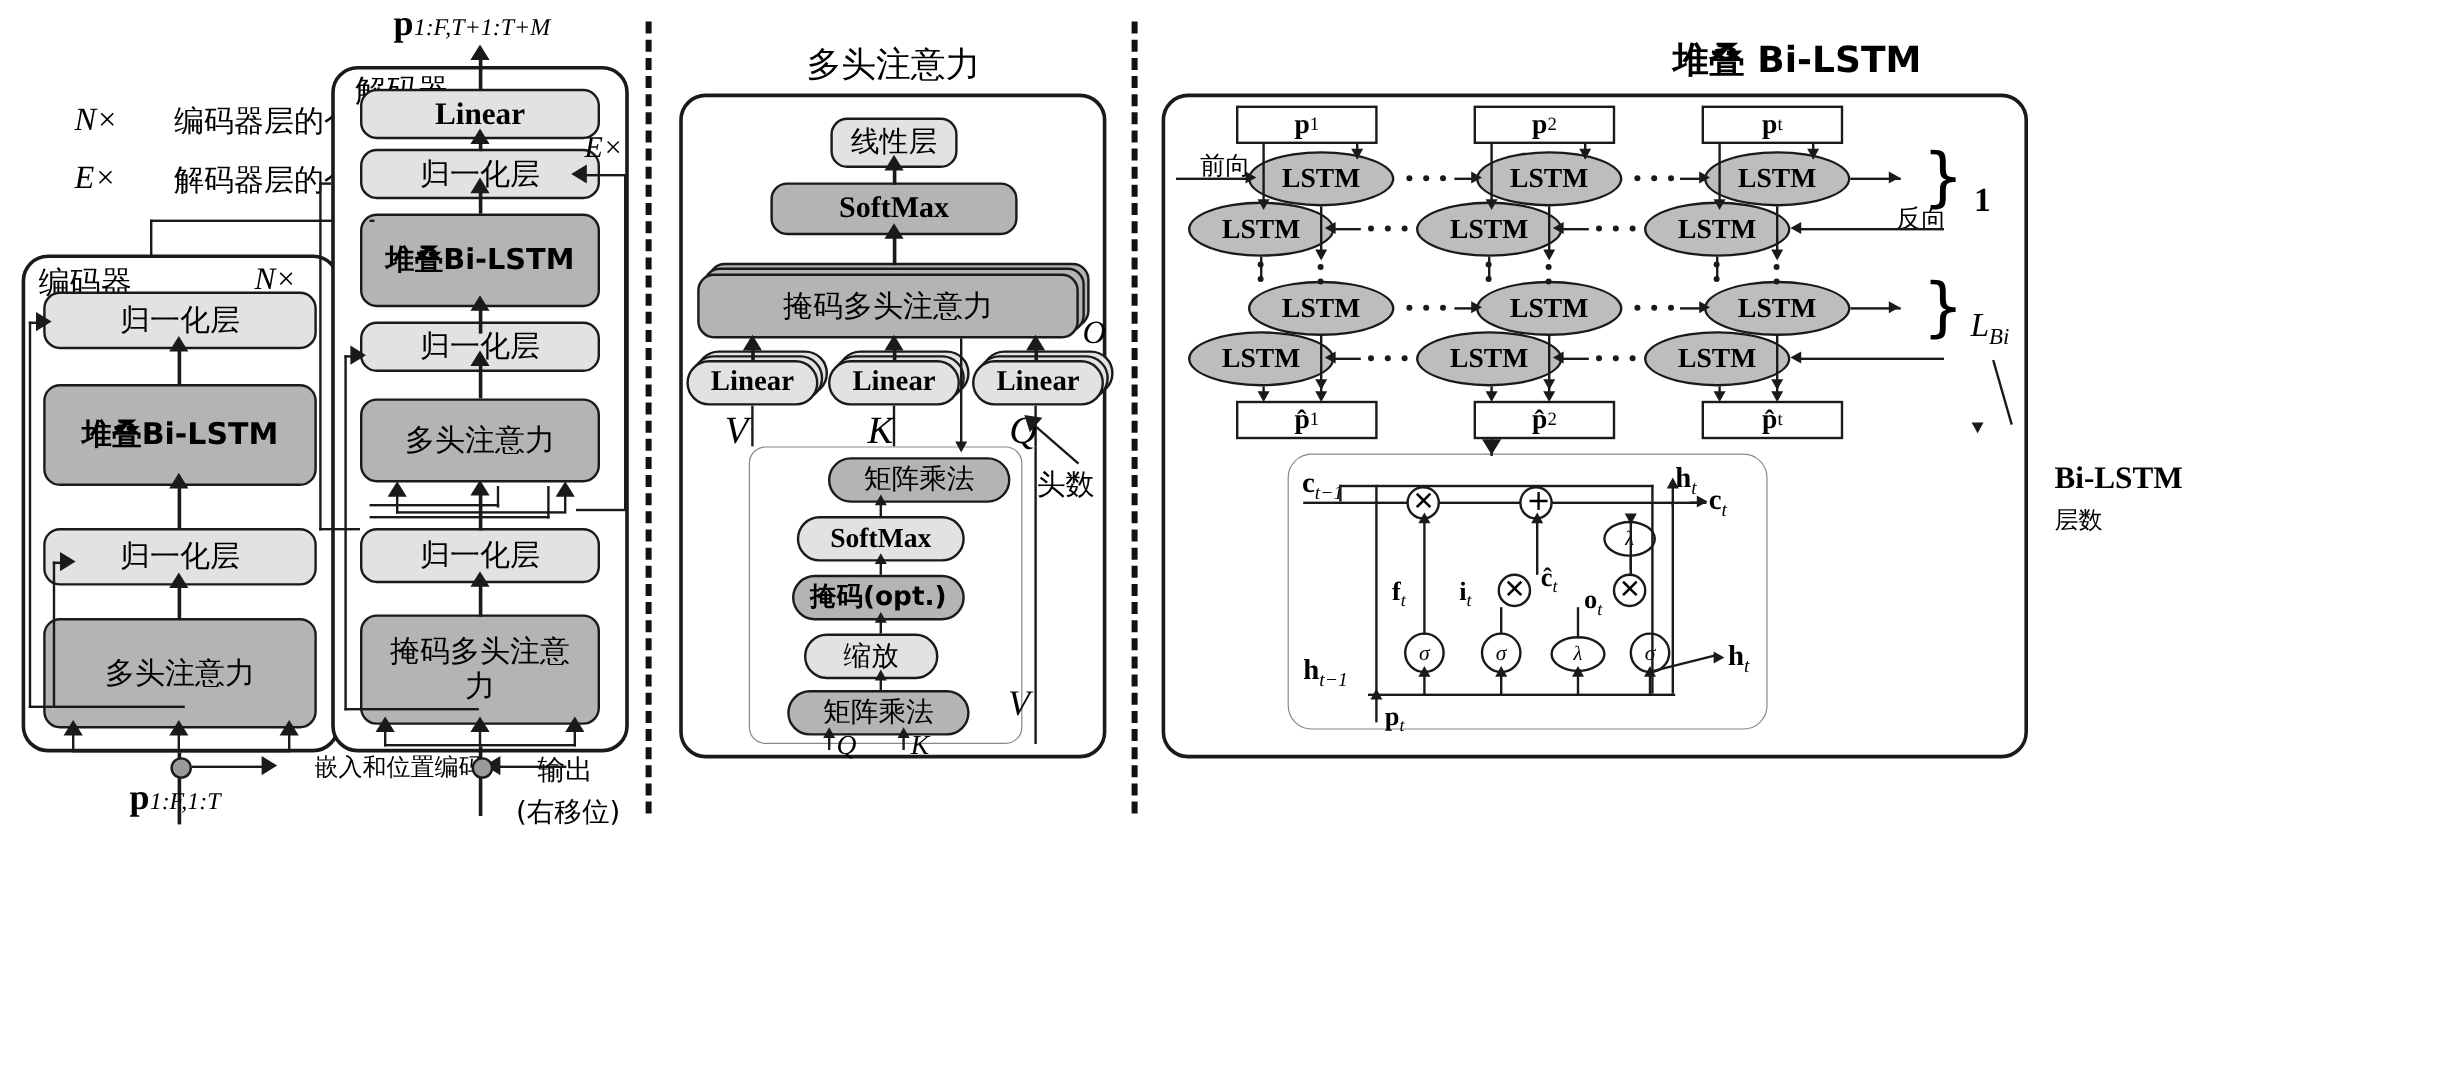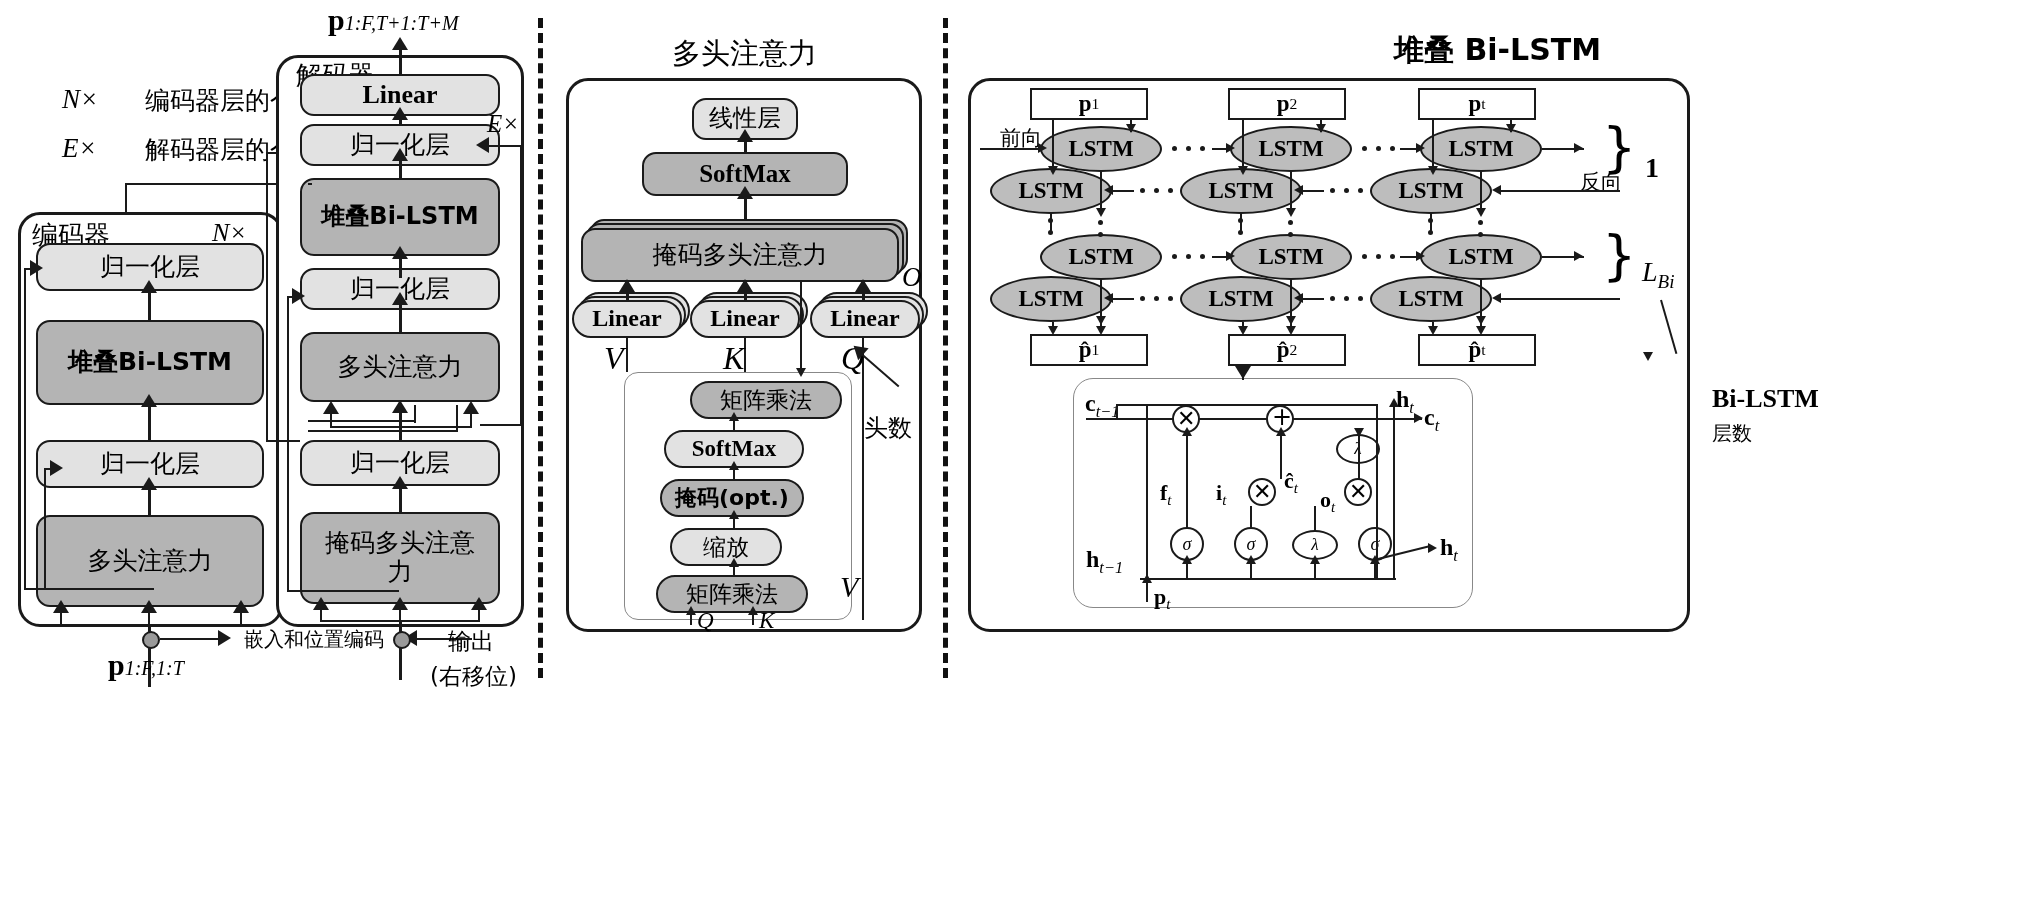--- a/index.html
+++ b/index.html
@@ -92,21 +92,21 @@
 <div class="au" style="left:233px;top:600px;"></div>
 <div class="v" style="left:148px;top:627px;height:60px;"></div>
 <div class="node" style="left:142px;top:631px;"></div>
 
 <div class="lbl" style="left:108px;top:648px;font-size:30px;">
   <b>p</b><i style="font-size:20px;">1:F,1:T</i>
 </div>
 
 <div class="hT" style="left:160px;top:638px;width:60px;"></div>
 <div class="ar" style="left:218px;top:630px;"></div>
-<div class="lbl cn" style="left:244px;top:626px;font-size:20px;">嵌入和位置编码</div>
+<div class="lbl cn" style="left:262px;top:626px;font-size:20px;">嵌入和位置编码</div>
 <div class="hT" style="left:412px;top:638px;width:60px;"></div>
 <div class="al" style="left:404px;top:630px;"></div>
 
 <div class="panel" style="left:276px;top:55px;width:248px;height:572px;"></div>
 <div class="lbl cn" style="left:296px;top:58px;font-size:26px;">解码器</div>
 
 <div class="lbl" style="left:328px;top:3px;font-size:30px;">
   <b>p</b><i style="font-size:20px;">1:F,T+1:T+M</i>
 </div>
 <div class="v" style="left:399px;top:48px;height:45px;"></div>
@@ -212,21 +212,21 @@
 <div class="vT" style="left:626px;top:338px;height:34px;"></div>
 <div class="lbl mth" style="left:604px;top:340px;font-size:32px;">V</div>
 <div class="vT" style="left:744px;top:338px;height:34px;"></div>
 <div class="lbl mth" style="left:723px;top:340px;font-size:32px;">K</div>
 <div class="vT" style="left:862px;top:338px;height:34px;"></div>
 <div class="lbl mth" style="left:841px;top:340px;font-size:32px;">Q</div>
 
 <div class="lbl mth" style="left:902px;top:262px;font-size:27px;">O</div>
 <div class="hT" style="left:858px;top:350px;width:54px;transform:rotate(41deg);transform-origin:left center;"></div>
 <div class="al" style="left:852px;top:342px;transform:rotate(41deg);"></div>
-<div class="lbl cn" style="left:864px;top:388px;font-size:24px;margin-top:24px;">头数</div>
+<div class="lbl cn" style="left:864px;top:388px;font-size:24px;">头数</div>
 
 <div class="thinpanel" style="left:624px;top:372px;width:228px;height:248px;"></div>
 
 <div class="box dk cn" style="left:690px;top:381px;width:152px;height:38px;border-radius:19px;font-size:23px;">矩阵乘法</div>
 <div class="box lt bd" style="left:664px;top:430px;width:140px;height:38px;border-radius:19px;font-size:23px;">SoftMax</div>
 <div class="box dk cn bd" style="left:660px;top:479px;width:144px;height:38px;border-radius:19px;font-size:22px;">掩码(opt.)</div>
 <div class="box lt cn" style="left:670px;top:528px;width:112px;height:38px;border-radius:19px;font-size:23px;">缩放</div>
 <div class="box dk cn" style="left:656px;top:575px;width:152px;height:38px;border-radius:19px;font-size:23px;">矩阵乘法</div>
 
 <div class="vT" style="left:733px;top:420px;height:10px;"></div>

